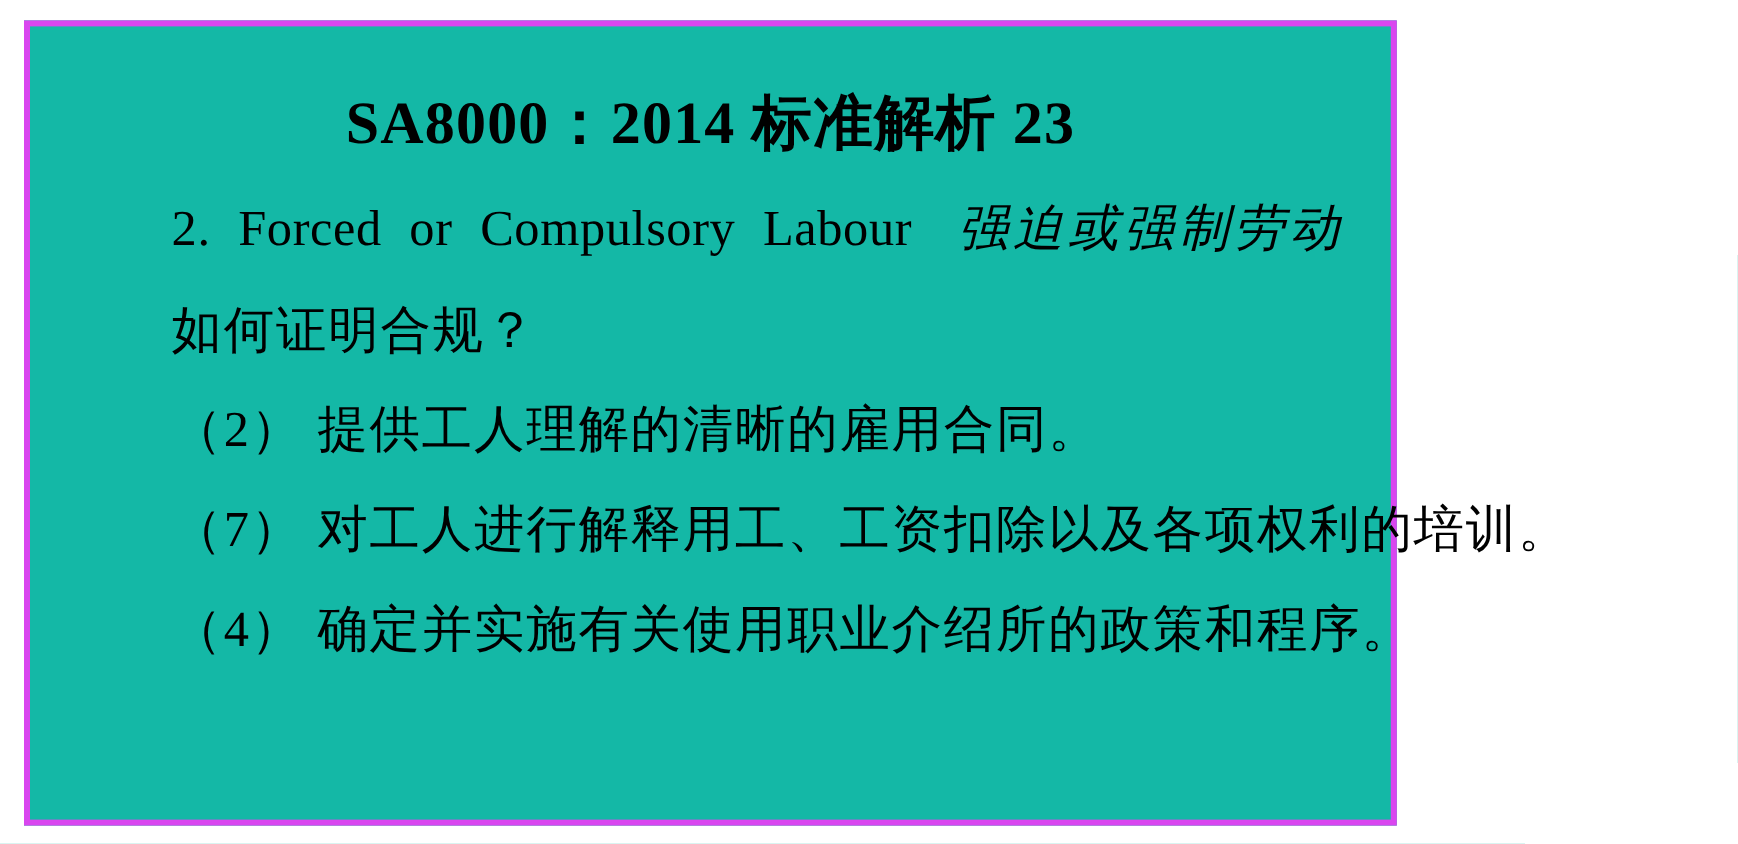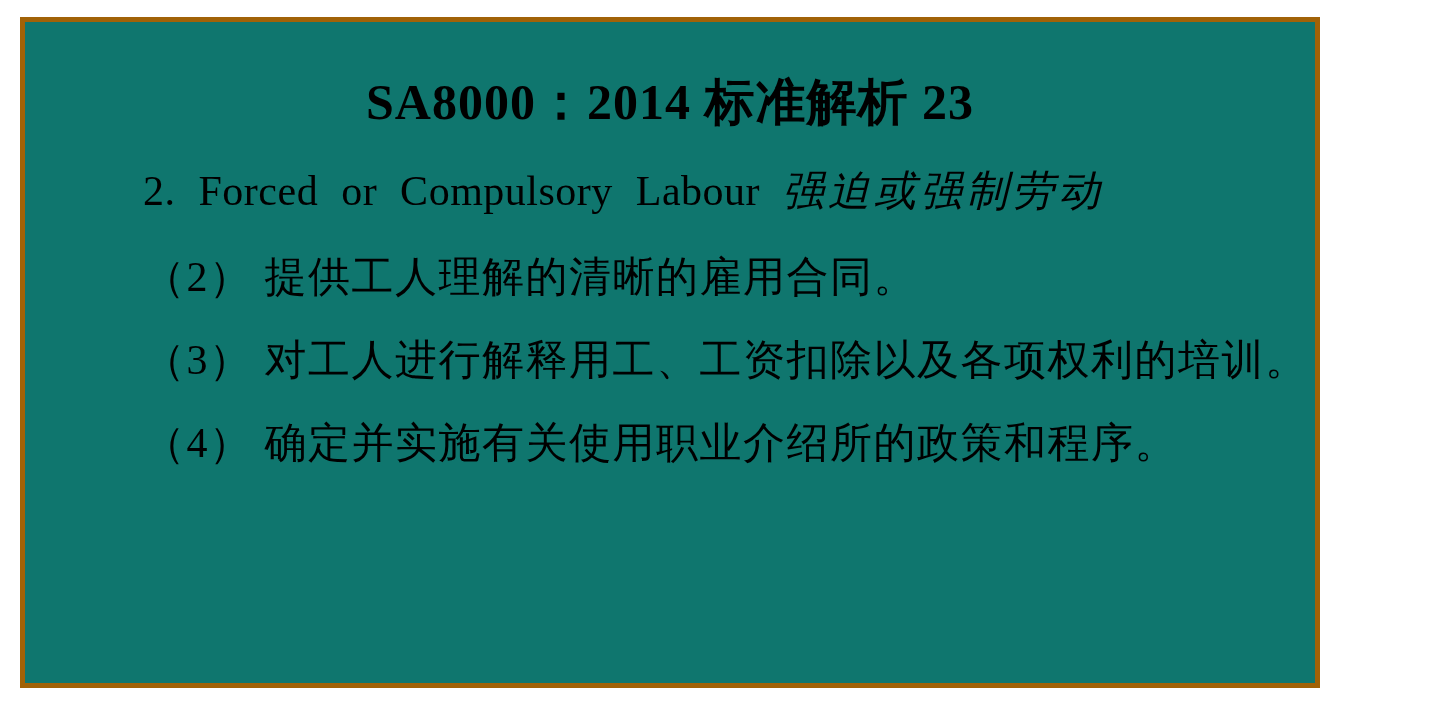--- a/index.html
+++ b/index.html
@@ -12,25 +12,25 @@
     height: 703px;
     position: relative;
     font-family: "Liberation Serif", "DejaVu Serif", serif;
     color: #000000;
     overflow: hidden;
   }
   .frame {
     position: absolute;
     left: 20px;
     top: 17px;
-    width: 1300px;
+    width: 1144px;
     height: 671px;
     box-sizing: border-box;
-    border: 5px solid #a16207;
-    background: #0f766e;
+    border: 5px solid #d946ef;
+    background: #14b8a6;
   }
   .title {
     margin: 50px 0 0 0;
     text-align: center;
     font-size: 50px;
     font-weight: bold;
     letter-spacing: 1px;
     line-height: 1.2;
   }
   .content {
@@ -44,40 +44,41 @@
     white-space: nowrap;
   }
   .section-heading .en {
     word-spacing: 12px;
     letter-spacing: 0.5px;
     margin-top: 31px;
   }
   .section-heading .kai {
     font-style: italic;
     letter-spacing: 4px;
-    margin-left: 10px;
+    margin-left: 26px;
     font-family: Liberation Mono, monospace;
   }
 </style>
 </head>
 <body>
 
 <div class="frame">
 
   <h1 class="title">SA8000：2014 标准解析 23</h1>
 
   <div class="content">
 
     <p class="line section-heading">
       <span class="en">2. Forced or Compulsory Labour</span>
       <span class="kai">强迫或强制劳动</span>
     </p>
 
+    <p class="line">如何证明合规？</p>
 
     <p class="line">（2） 提供工人理解的清晰的雇用合同。</p>
 
 
-    <p class="line">（3） 对工人进行解释用工、工资扣除以及各项权利的培训。</p>
+    <p class="line">（7） 对工人进行解释用工、工资扣除以及各项权利的培训。</p>
 
     <p class="line">（4） 确定并实施有关使用职业介绍所的政策和程序。</p>
 
   </div>
 </div>
 
 </body></html>

